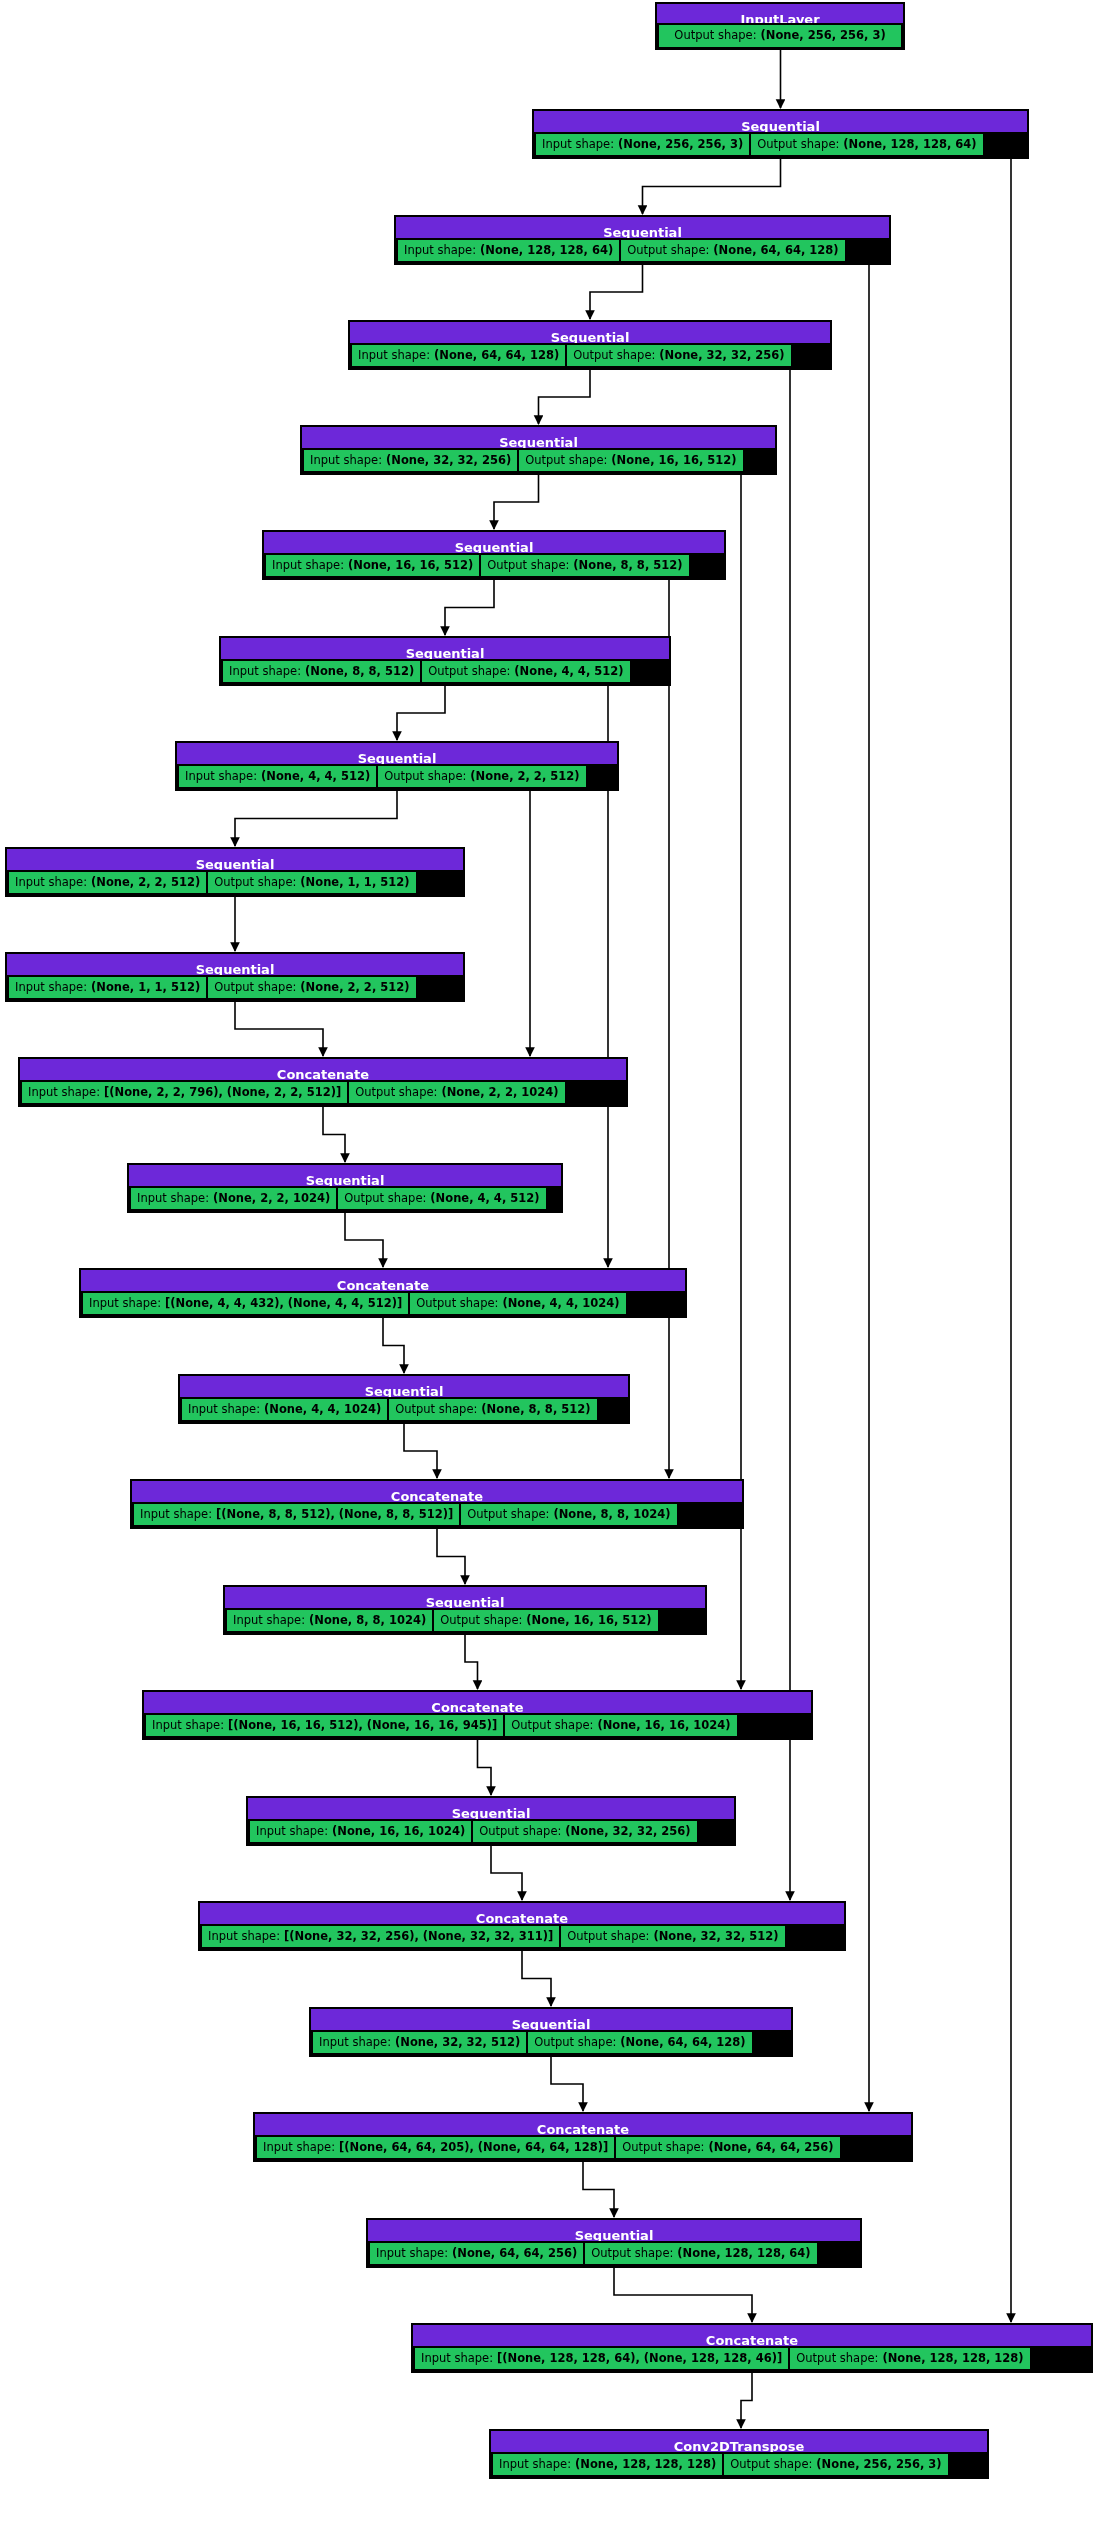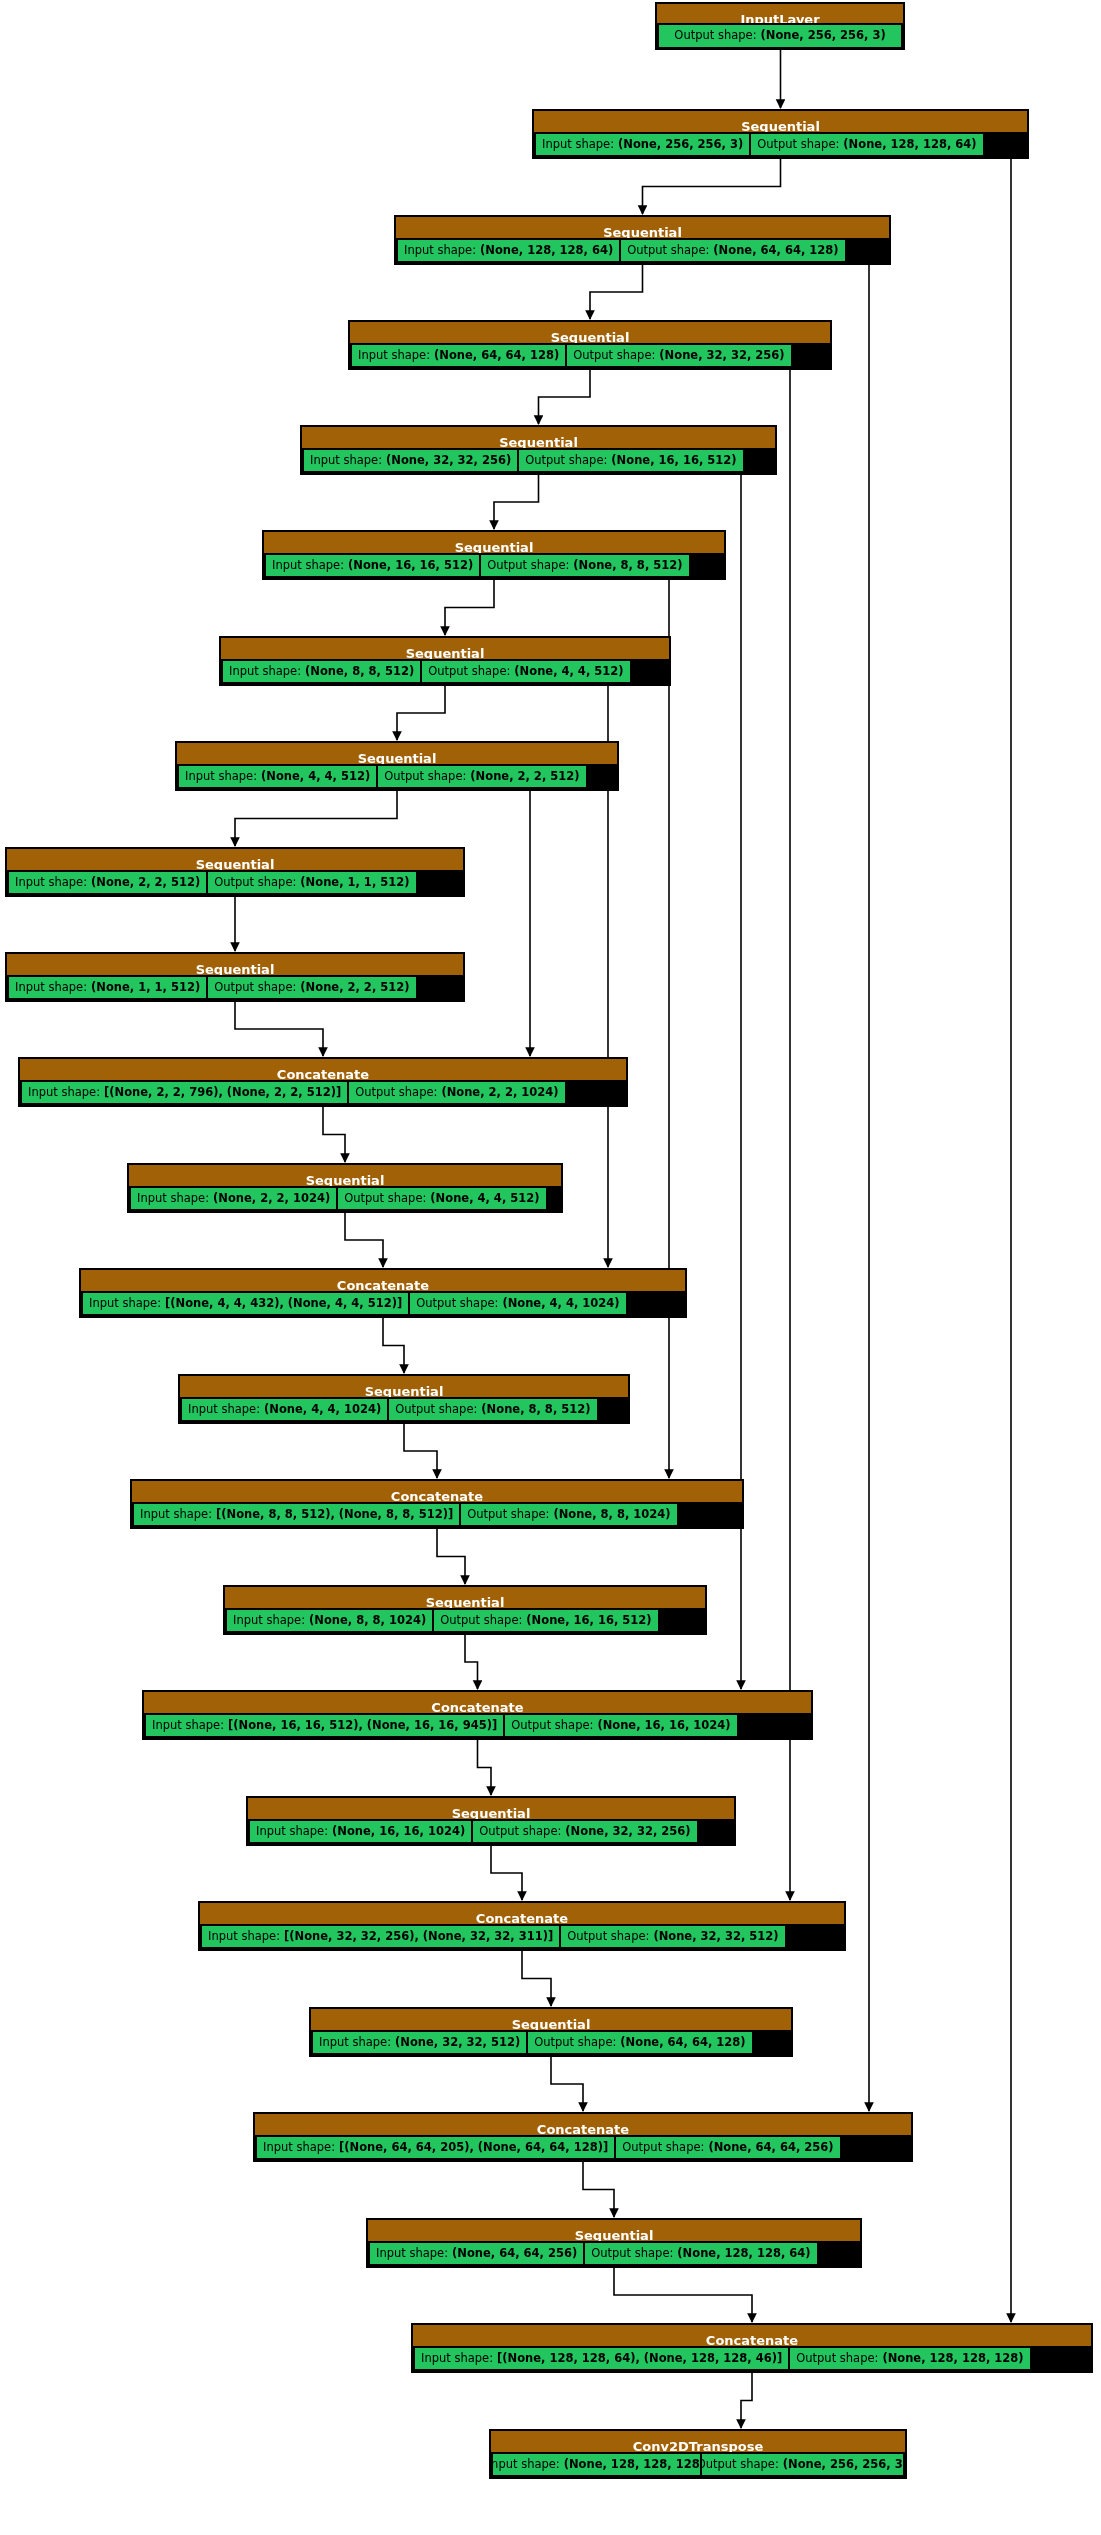--- a/index.html
+++ b/index.html
@@ -18,21 +18,21 @@
   
   .node {
     position: absolute;
     box-sizing: border-box;
     border: 2px solid #000000;
     background: #ffffff;
     display: flex;
     flex-direction: column;
   }
   .node .title {
-    background: #a16207;
+    background: #6d28d9;
     color: #ffffff;
     font-weight: bold;
     font-size: 13px;
     text-align: center;
     line-height: 1;
     padding: 9px 4px 10px 4px;
     white-space: nowrap;
     overflow: hidden;
   }
   .node .shapes {
@@ -400,21 +400,21 @@
           <div class="cell">
             <span class="lbl">Input shape:</span>
             <span class="val">[(None, 128, 128, 64), (None, 128, 128, 46)]</span>
           </div>
           <div class="cell">
             <span class="lbl">Output shape:</span>
             <span class="val">(None, 128, 128, 128)</span>
           </div>
         </div>
       </div>
-      <div class="node" style="left: 489px; top: 2429px; width: 418px; height: 50px;">
+      <div class="node" style="left: 489px; top: 2429px; width: 500px; height: 50px;">
         <div class="title">Conv2DTranspose</div>
         <div class="shapes">
           <div class="cell">
             <span class="lbl">Input shape:</span>
             <span class="val">(None, 128, 128, 128)</span>
           </div>
           <div class="cell">
             <span class="lbl">Output shape:</span>
             <span class="val">(None, 256, 256, 3)</span>
           </div>

